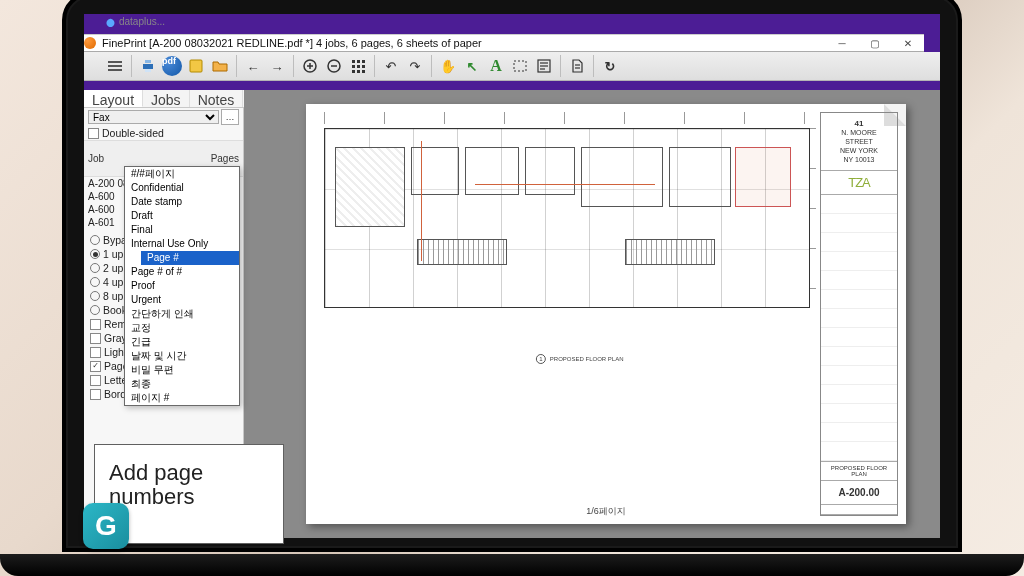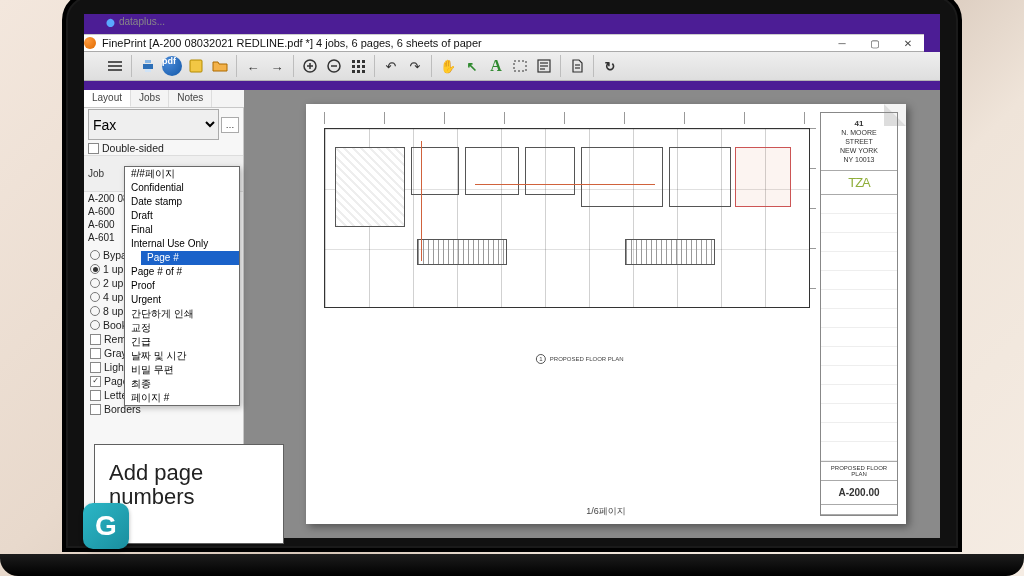--- a/index.html
+++ b/index.html
@@ -85,33 +85,33 @@
     color: #fff; border-radius: 50%; width: 20px; height: 20px;
     font-size: 9px; font-weight: bold;
   }
   .ico-save svg rect { fill: #f2c744; stroke:#b38a00; }
   .ico-open svg { fill: #f3b24a; stroke:#ad6a00; }
   .ico-arrow-green { color: #2f8a2f; font-weight: bold; }
   .ico-letterA { color: #2f8a2f; font-weight: bold; font-family: "Times New Roman", serif; font-size: 16px; }
   
   .lefttabs {
     position: absolute; left: 0; top: 76px; width: 184px; height: 18px;
-    display: flex; font-size: 10px; background:#f4f4f4; border-bottom:1px solid #c8c8c8;
+    display: flex; font-size: 14px; background:#f4f4f4; border-bottom:1px solid #c8c8c8;
   }
   .lefttabs div { padding: 2px 8px; color:#444; border-right:1px solid #ddd; }
   .lefttabs .active { background:#fff; border-bottom:1px solid #fff; }
   
   .sidebar {
     position: absolute; left: 0; top: 94px; bottom: 0; width: 160px;
     background: #f7f7f7; border-right: 1px solid #c8c8c8;
     font-size: 10.5px; color: #222; overflow: hidden;
   }
   .side-row { display:flex; align-items:center; padding:1px 4px; }
   .printer-row select {
-    flex:1; height:31px; font-size:14px; border:1px solid #aaa;
+    flex:1; height:14px; font-size:10px; border:1px solid #aaa;
   }
   .more-btn { width:18px; height:16px; border:1px solid #aaa; background:#fff; margin-left:2px; display:flex;align-items:center;justify-content:center;font-size:9px;}
   .chk { width:11px; height:11px; border:1px solid #888; margin-right:3px; background:#fff; display:inline-flex;align-items:center;justify-content:center;font-size:8px;color:#333;}
   .copies input { width:26px; height:15px; font-size:10px; border:1px solid #aaa; text-align:center;}
   .spin { display:inline-flex; flex-direction:column; margin-left:1px;}
   .spin span{width:10px;height:7px;border:1px solid #aaa;font-size:6px;line-height:5px;text-align:center;background:#eee;}
   .jobs-header{ display:flex; font-size:10px; padding:12px 4px; color:#333; border-top:1px solid #ddd; border-bottom:1px solid #ddd; background:#efefef;}
   .jobs-header .c1{flex:1;} .jobs-header .c2{width:36px;text-align:right;}
   .job-row{ display:flex; padding:0 4px; font-size:10px; line-height:13px;}
   .job-row .c1{flex:1; white-space:nowrap; overflow:hidden;} .job-row .c2{width:36px;text-align:right;}

